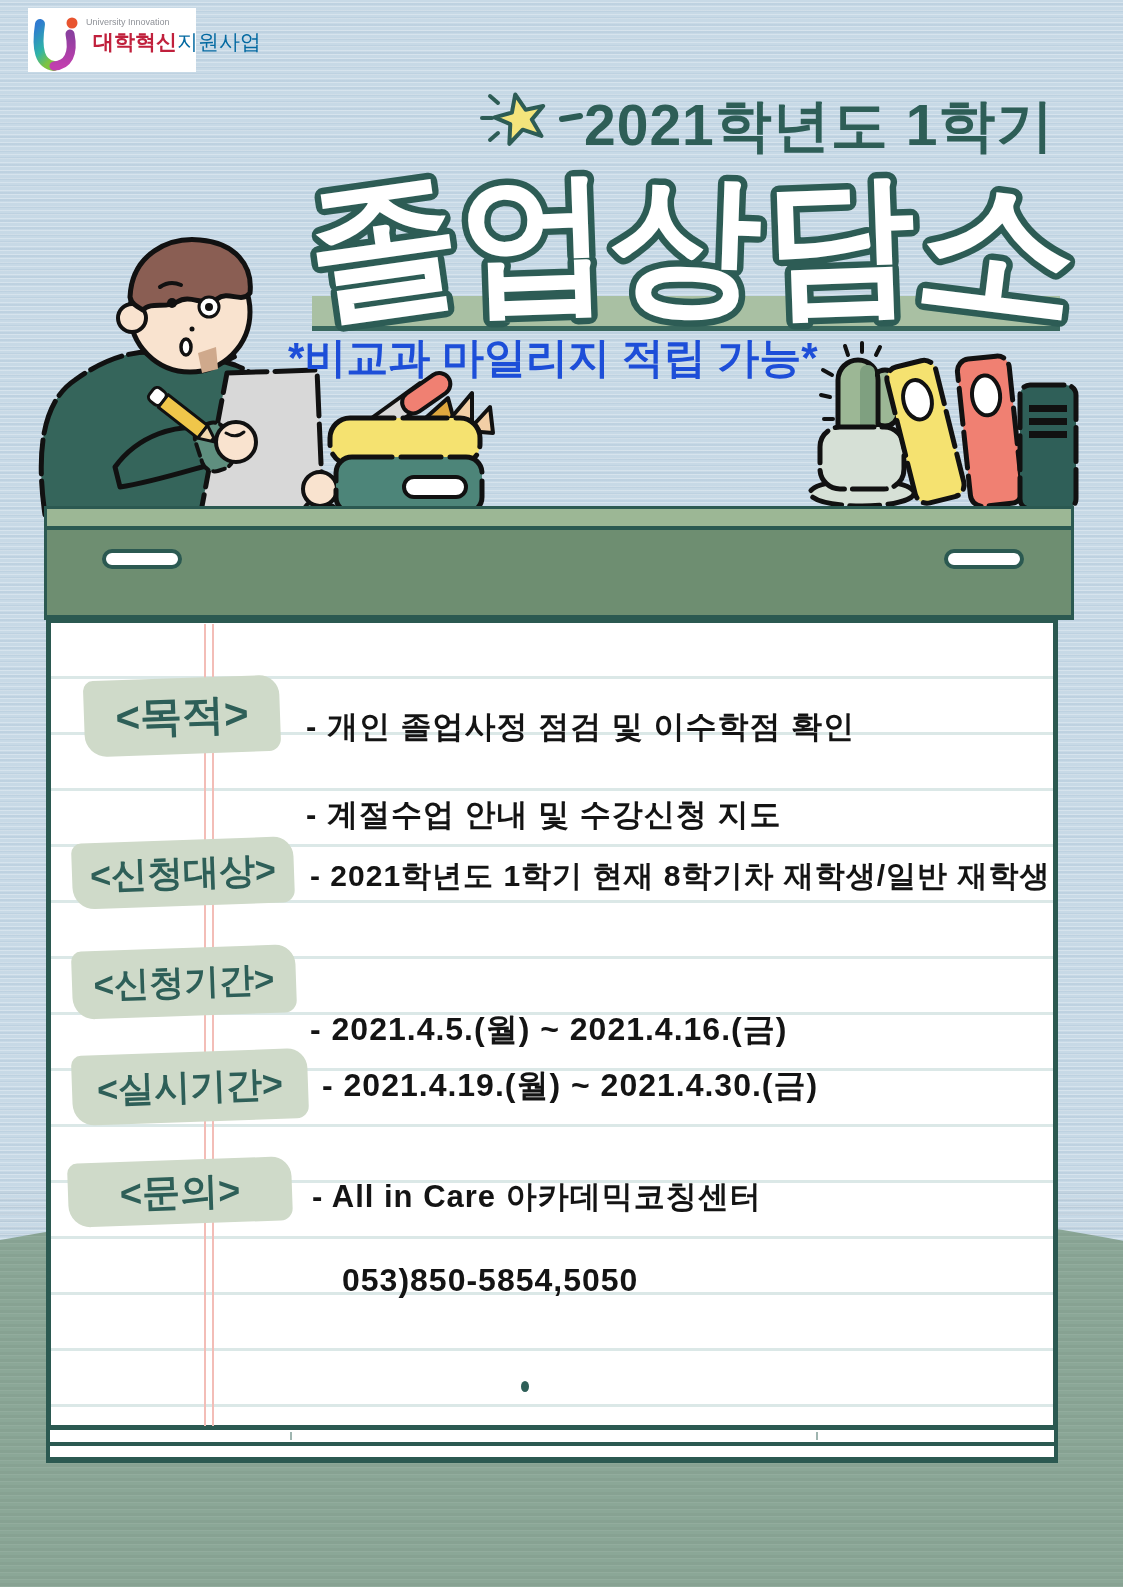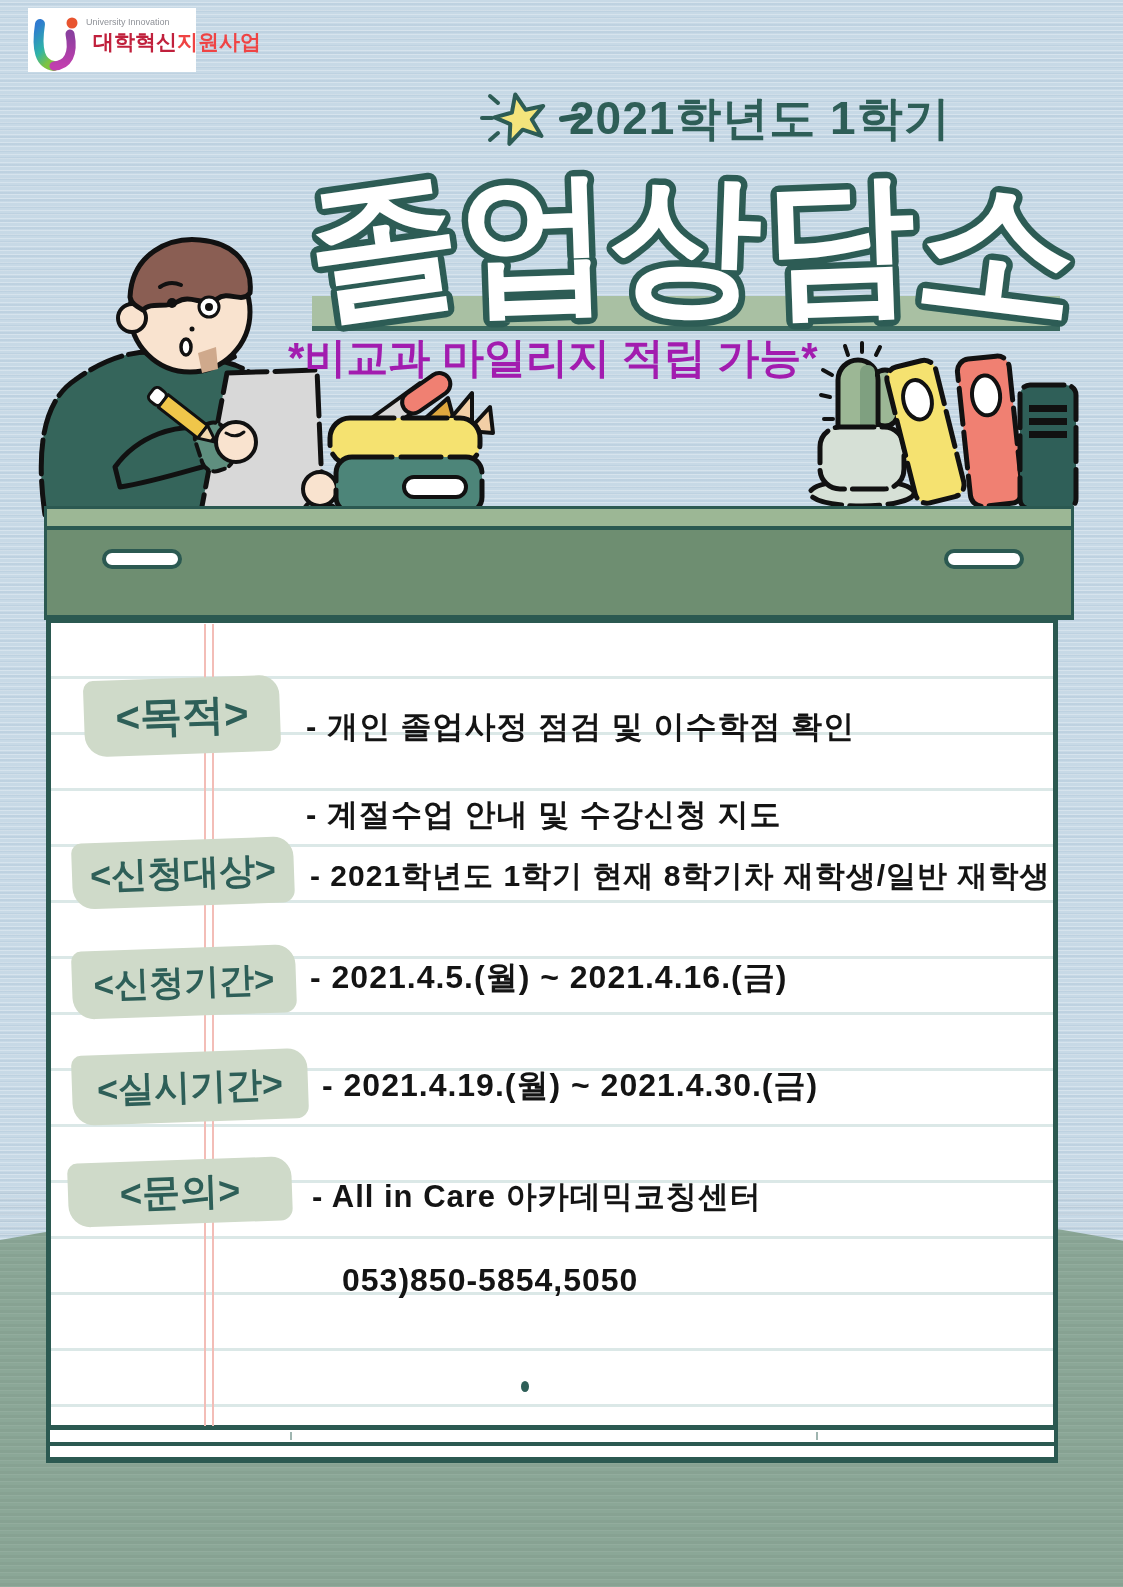--- a/index.html
+++ b/index.html
@@ -25,41 +25,41 @@
     pointer-events:none;
   }
   
   .logo-box{
     position:absolute;left:28px;top:8px;width:168px;height:64px;background:#ffffff;z-index:8;
   }
   .logo-mark{position:absolute;left:2px;top:8px;}
   .logo-small{position:absolute;left:58px;top:9px;font-size:9px;color:#8f9298;letter-spacing:0;text-align:center;}
   .logo-line{position:absolute;left:57px;top:20px;font-size:21px;font-weight:bold;white-space:nowrap;}
   .logo-red{color:#c0203c;margin-left:8px;}
-  .logo-gray{color:#ef4444;font-weight:bold;}
+  .logo-gray{color:#0369a1;font-weight:normal;}
   
   .semester{
-    position:absolute;left:569px;top:88px;z-index:5;
-    font-size:46px;font-weight:900;color:#2e5e57;letter-spacing:1px;white-space:nowrap;
+    position:absolute;left:584px;top:88px;z-index:5;
+    font-size:57px;font-weight:900;color:#2e5e57;letter-spacing:1px;white-space:nowrap;
   }
   .star-wrap{position:absolute;left:474px;top:84px;z-index:5;}
   
   .title-bar{
     position:absolute;left:312px;top:296px;width:748px;height:30px;z-index:4;
     background:#a9c0a3;border-bottom:5px solid #39685e;
   }
   .title-svg{position:absolute;left:290px;top:148px;z-index:5;}
   .bub{
     font-family:"Liberation Sans", sans-serif;font-weight:bold;font-size:152px;
     fill:#ffffff;stroke:#2d5c55;stroke-width:13px;paint-order:stroke;
     stroke-linejoin:round;text-anchor:middle;
   }
   .subtitle{
     position:absolute;left:288px;top:330px;z-index:5;
-    font-size:42px;font-weight:900;color:#a21caf;white-space:nowrap;letter-spacing:0;
+    font-size:42px;font-weight:900;color:#1d4ed8;white-space:nowrap;letter-spacing:0;
   }
   
   .illus{position:absolute;left:20px;top:235px;z-index:2;}
   
   .desk-top{
     position:absolute;left:44px;top:506px;width:1030px;height:24px;z-index:3;
     background:#9cb795;border:3px solid #2b5951;border-bottom:4px solid #2b5951;box-sizing:border-box;
   }
   .desk-body{
     position:absolute;left:44px;top:530px;width:1030px;height:90px;z-index:3;
@@ -98,21 +98,21 @@
   #label-2{left:72px;top:840px;width:222px;height:66px;font-size:36px;}
   #label-3{left:72px;top:948px;width:224px;height:68px;font-size:35px;}
   #label-4{left:72px;top:1052px;width:236px;height:70px;font-size:36px;}
   #label-5{left:68px;top:1160px;width:224px;height:64px;font-size:38px;}
   .note-line{
     position:absolute;z-index:6;color:#141414;font-weight:bold;white-space:nowrap;letter-spacing:1px;
   }
   #line-1a{left:306px;top:706px;font-size:31px;}
   #line-1b{left:306px;top:768px;font-size:31px;margin-top:26px;}
   #line-2a{left:310px;top:856px;font-size:30px;}
-  #line-3a{left:310px;top:956px;font-size:32px;}
+  #line-3a{left:310px;top:1008px;font-size:32px;}
   #line-4a{left:310px;top:1064px;font-size:32px;margin-left:12px;}
   #line-5a{left:312px;top:1176px;font-size:31px;}
   #line-5b{left:342px;top:1242px;font-size:32px;margin-top:20px;}
   .pen-dot{
     position:absolute;left:521px;top:1381px;width:8px;height:11px;z-index:6;
     background:#2e5f58;border-radius:50%;
   }
 </style>
 </head>
 <body>

